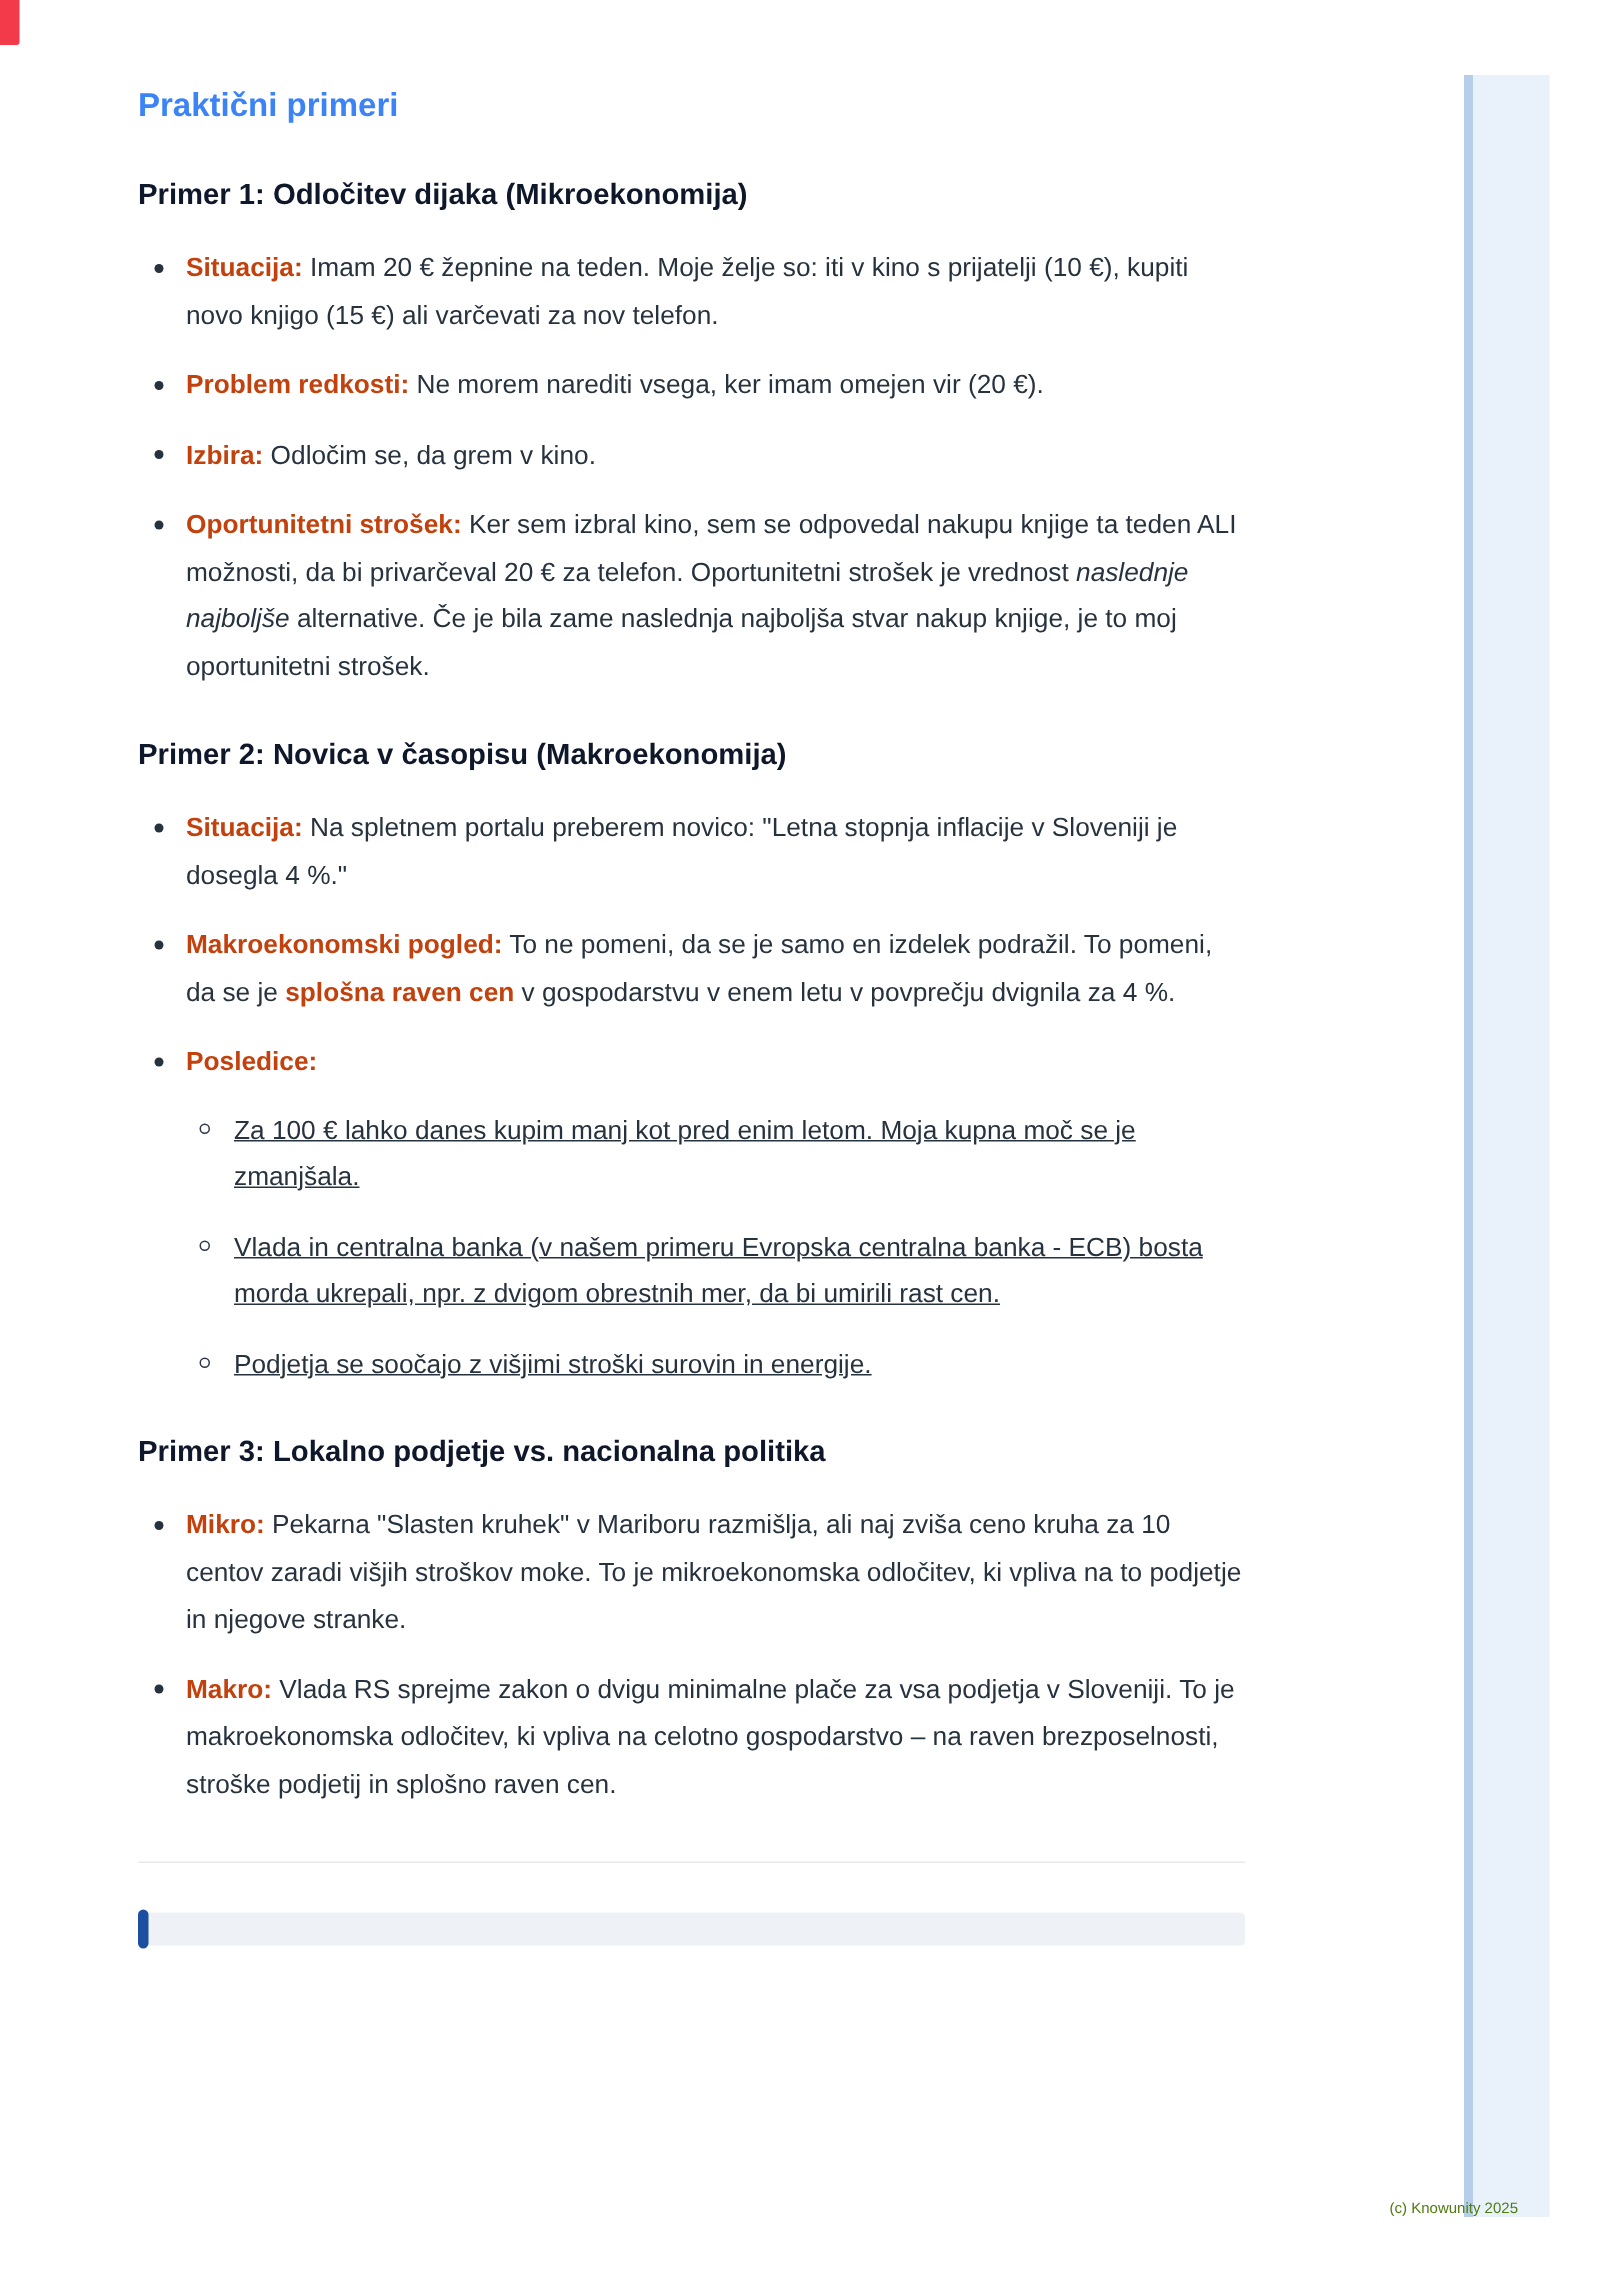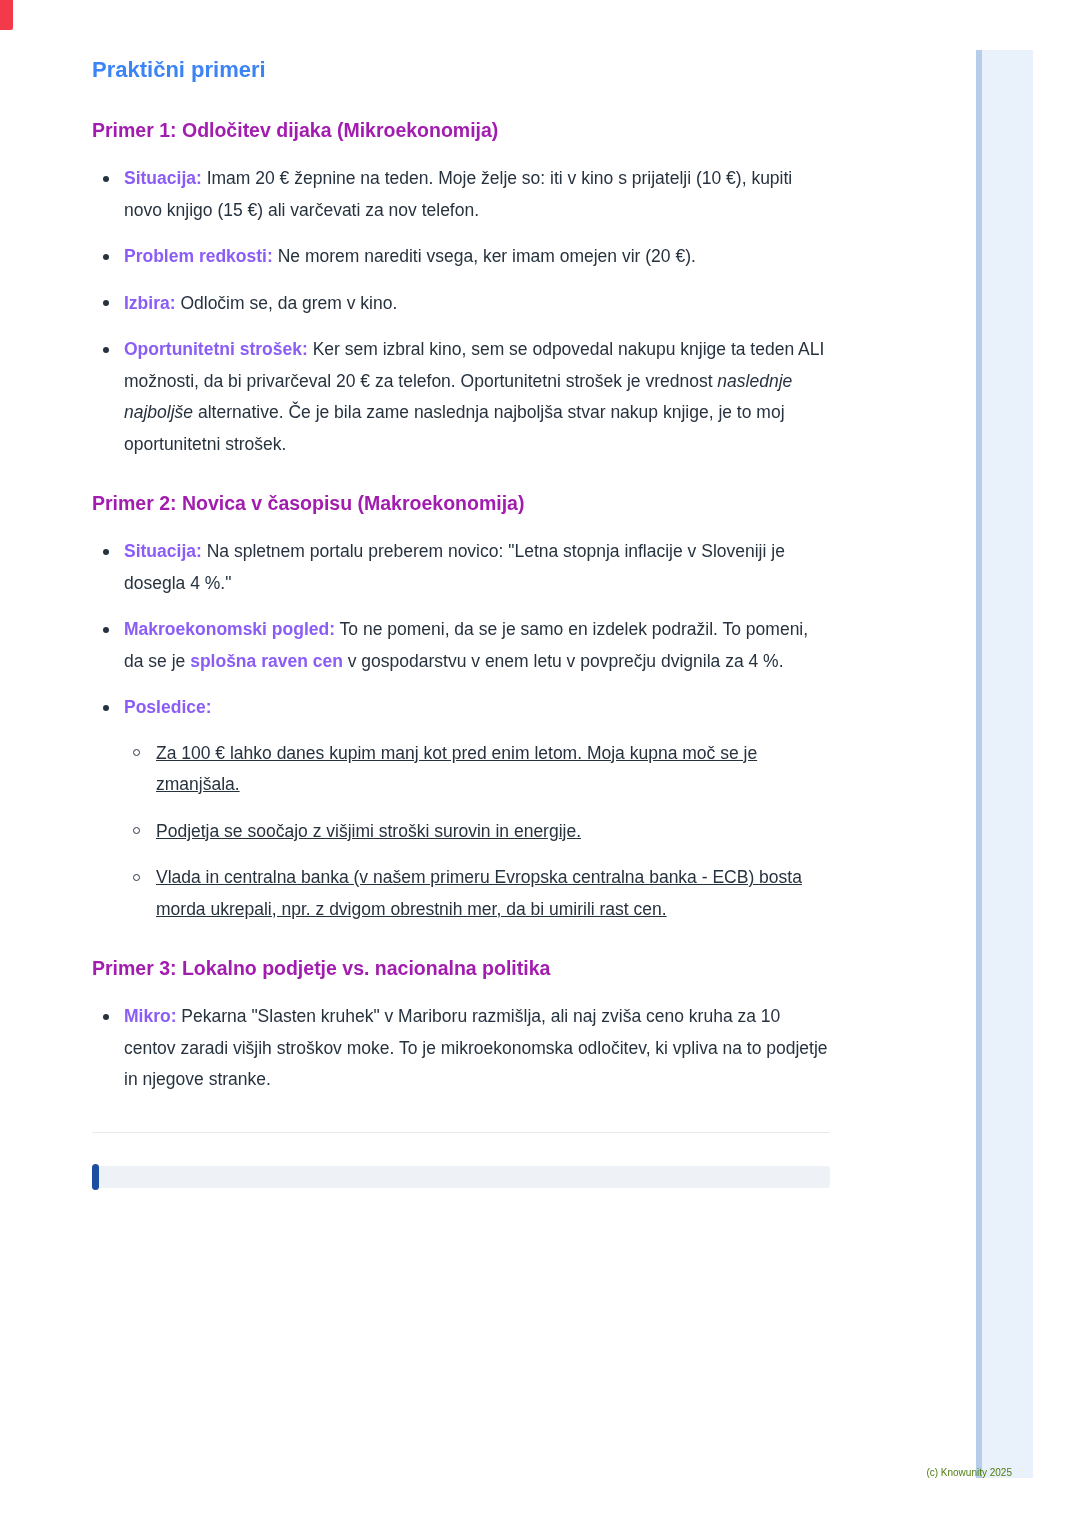--- a/index.html
+++ b/index.html
@@ -2,34 +2,34 @@
 <html><head>
 <meta charset="utf-8">
 <style>
   html,body{margin:0;padding:0;background:#ffffff;}
   .page{position:relative;width:1080px;height:1528px;background:#ffffff;overflow:hidden;
         font-family:"Liberation Sans", sans-serif;}
   .content{position:absolute;left:92px;top:0;width:738px;color:#27323f;}
   .h-blue{font-size:22px;line-height:34px;font-weight:700;color:#3c83f6;margin:0;}
   .h1{margin-top:53px;}
   .h2{margin-top:32px;}
-  .h3{font-size:19.5px;line-height:26px;font-weight:700;color:#a21caf;margin:30px 0 0 0;}
+  .h3{font-size:19.5px;line-height:26px;font-weight:700;color:#0f172a;margin:30px 0 0 0;}
   .h3:first-of-type{margin-top:30px;}
   ul{list-style:none;margin:0;padding:0;}
   ul.l1{margin-top:20px;font-size:17.5px;line-height:31.5px;color:#27323f;}
   ul.l1 > li{position:relative;padding-left:32px;margin-bottom:15px;}
   ul.l1 > li:last-child{margin-bottom:0;}
   ul.l1 > li::before{content:"";position:absolute;left:11px;top:12.5px;width:6px;height:6px;
         border-radius:50%;background:#27323f;}
   ul.l2{margin:14px 0 0 0;}
   ul.l2 > li{position:relative;padding-left:32px;margin-bottom:15px;text-decoration:underline;}
   ul.l2 > li:last-child{margin-bottom:0;}
   ul.l2 > li::before{content:"";position:absolute;left:9px;top:11.5px;width:5px;height:5px;
         border-radius:50%;background:transparent;border:1.7px solid #2b3748;}
-  strong{font-weight:700;color:#8b5cf6;}
+  strong{font-weight:700;color:#c2410c;}
   em{font-style:italic;}
   .divider{border:0;border-top:1.5px solid #e7e9ec;margin:36px 0 0 0;height:0;}
   .quote{position:relative;margin-top:33px;height:22px;background:#eef2f7;border-radius:3px;}
   .quote-bar{position:absolute;left:0;top:-2px;width:7px;height:26px;background:#1d4fa1;border-radius:4px;}
   .side-strip{position:absolute;left:976px;top:50px;width:57px;height:1428px;background:#e9f1fb;
         border-left:6px solid #b6cee9;box-sizing:border-box;z-index:1;}
   .red-marker{position:absolute;left:0;top:0;width:13px;height:30px;background:#f23a4b;border-radius:0 0 2px 0;}
   .watermark{position:absolute;top:1437px;right:68px;font-size:10px;line-height:16px;color:#4d7c0f;z-index:5;margin-top:28px;}
 </style>
 </head>
@@ -53,29 +53,30 @@
       <li><strong>Oportunitetni strošek:</strong><span> Ker sem izbral kino, sem se odpovedal nakupu knjige ta teden ALI možnosti, da bi privarčeval 20 € za telefon. Oportunitetni strošek je vrednost </span><em>naslednje najboljše</em><span> alternative. Če je bila zame naslednja najboljša stvar nakup knjige, je to moj oportunitetni strošek.</span></li>
     </ul>
 
     <h3 class="h3">Primer 2: Novica v časopisu (Makroekonomija)</h3>
     <ul class="l1">
       <li><strong>Situacija:</strong><span> Na spletnem portalu preberem novico: "Letna stopnja inflacije v Sloveniji je dosegla 4 %."</span></li>
       <li><strong>Makroekonomski pogled:</strong><span> To ne pomeni, da se je samo en izdelek podražil. To pomeni, da se je </span><strong>splošna raven cen</strong><span> v gospodarstvu v enem letu v povprečju dvignila za 4 %.</span></li>
       <li><strong>Posledice:</strong><span></span>
         <ul class="l2">
           <li><span>Za 100 € lahko danes kupim manj kot pred enim letom. Moja kupna moč se je zmanjšala.</span></li>
+          <li><span>Vlada in centralna banka (v našem primeru Evropska centralna banka - ECB) bosta morda ukrepali, npr. z dvigom obrestnih mer, da bi umirili rast cen.</span></li>
           <li><span>Podjetja se soočajo z višjimi stroški surovin in energije.</span></li>
-          <li><span>Vlada in centralna banka (v našem primeru Evropska centralna banka - ECB) bosta morda ukrepali, npr. z dvigom obrestnih mer, da bi umirili rast cen.</span></li>
         </ul>
       </li>
     </ul>
 
     <h3 class="h3">Primer 3: Lokalno podjetje vs. nacionalna politika</h3>
     <ul class="l1">
       <li><strong>Mikro:</strong><span> Pekarna "Slasten kruhek" v Mariboru razmišlja, ali naj zviša ceno kruha za 10 centov zaradi višjih stroškov moke. To je mikroekonomska odločitev, ki vpliva na to podjetje in njegove stranke.</span></li>
+      <li><strong>Makro:</strong><span> Vlada RS sprejme zakon o dvigu minimalne plače za vsa podjetja v Sloveniji. To je makroekonomska odločitev, ki vpliva na celotno gospodarstvo – na raven brezposelnosti, stroške podjetij in splošno raven cen.</span></li>
     </ul>
 
     <hr class="divider">
 
 
     <div class="quote">
       <div class="quote-bar"></div>
     </div>
 
   </div>

